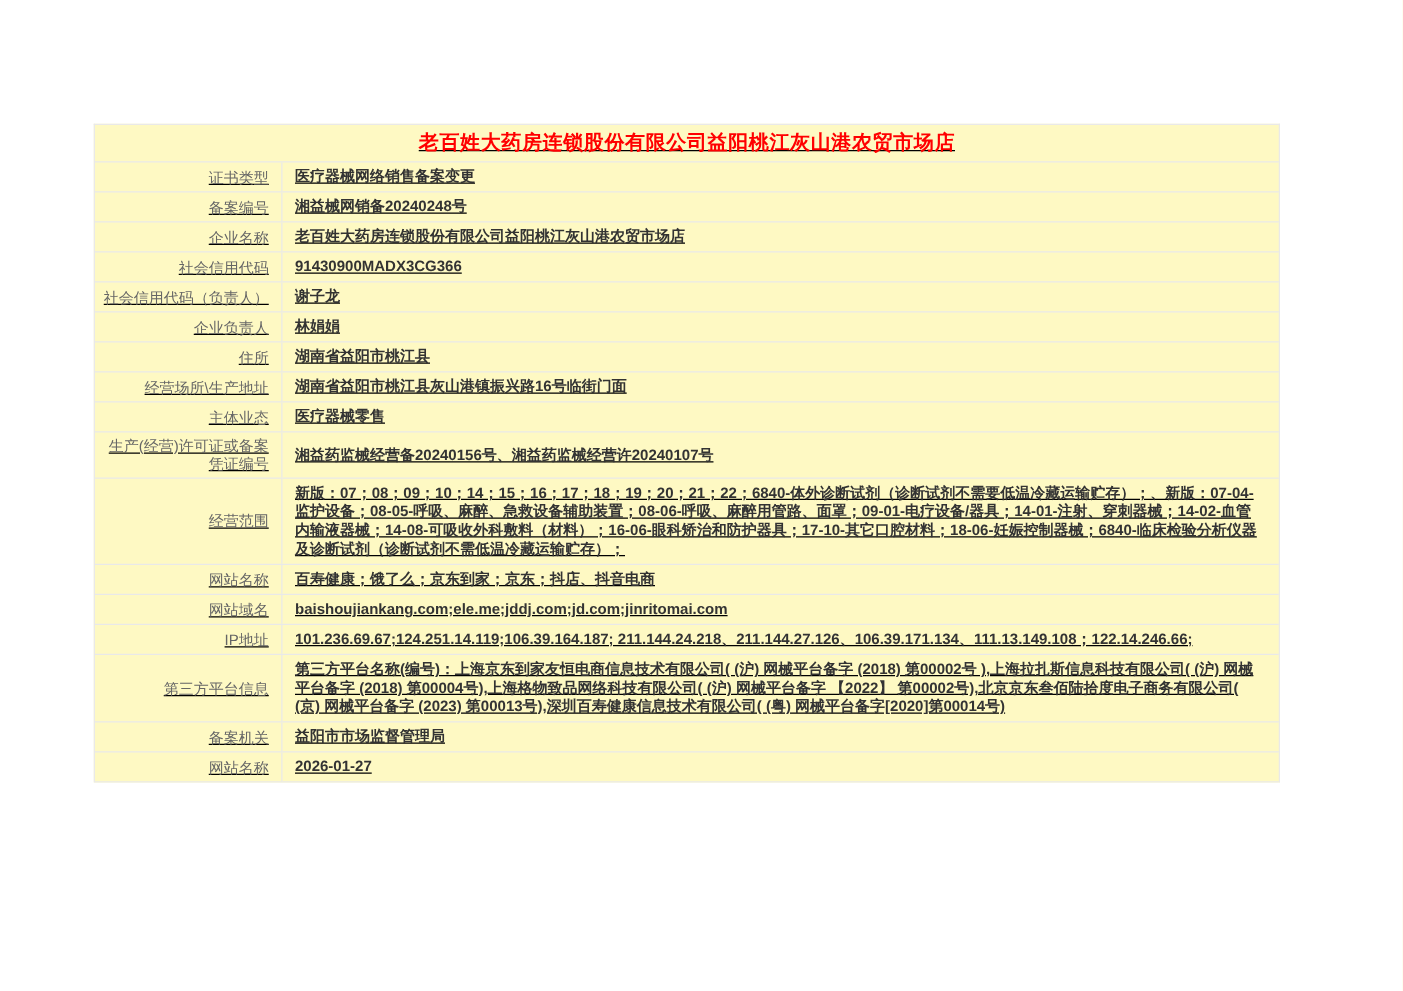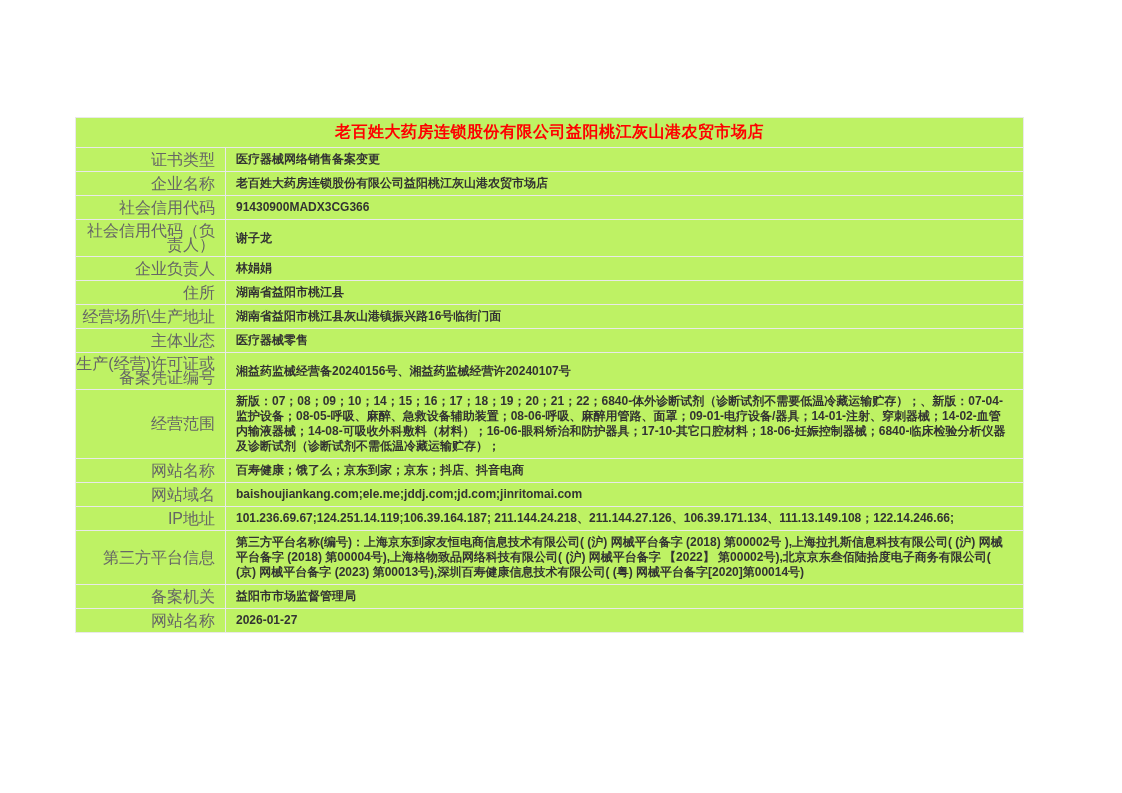--- a/index.html
+++ b/index.html
@@ -6,26 +6,27 @@
     margin: 0;
     padding: 0;
     background: #ffffff;
     width: 1122px;
     height: 793px;
     font-family: "Liberation Sans", "DejaVu Sans", sans-serif;
   }
   .doc {
     position: absolute;
     left: 75px;
-    top: 117px;
+    top: 99px;
     width: 949px;
     border: 1px solid #e9e9e9;
     border-bottom: none;
     box-sizing: border-box;
-    background: #bef264;
+    background: #fef9c3;
+    text-decoration: underline;
   }
   .title-row {
     height: 29px;
     display: flex;
     align-items: center;
     justify-content: center;
     border-bottom: 1px solid #e9e9e9;
   }
   .title {
     margin: 0;
@@ -39,21 +40,21 @@
     border-bottom: 1px solid #e9e9e9;
     min-height: 22px;
   }
   .row-label {
     flex: 0 0 150px;
     width: 150px;
     box-sizing: border-box;
     text-align: right;
     padding: 4px 10px 4px 0;
     color: #666666;
-    font-size: 16px;
+    font-size: 12px;
     line-height: 14px;
     border-right: 1px solid #e9e9e9;
     display: flex;
     align-items: center;
     justify-content: flex-end;
   }
   .row-value {
     flex: 1;
     box-sizing: border-box;
     padding: 4px 14px 4px 10px;
@@ -70,20 +71,24 @@
 <body>
 
 <div class="doc">
   <div class="title-row">
     <h1 class="title">老百姓大药房连锁股份有限公司益阳桃江灰山港农贸市场店</h1>
   </div>
   <div id="rows">
       <div class="row">
         <div class="row-label">证书类型</div>
         <div class="row-value">医疗器械网络销售备案变更</div>
+      </div>
+      <div class="row">
+        <div class="row-label">备案编号</div>
+        <div class="row-value">湘益械网销备20240248号</div>
       </div>
       <div class="row">
         <div class="row-label">企业名称</div>
         <div class="row-value">老百姓大药房连锁股份有限公司益阳桃江灰山港农贸市场店</div>
       </div>
       <div class="row">
         <div class="row-label">社会信用代码</div>
         <div class="row-value">91430900MADX3CG366</div>
       </div>
       <div class="row">

